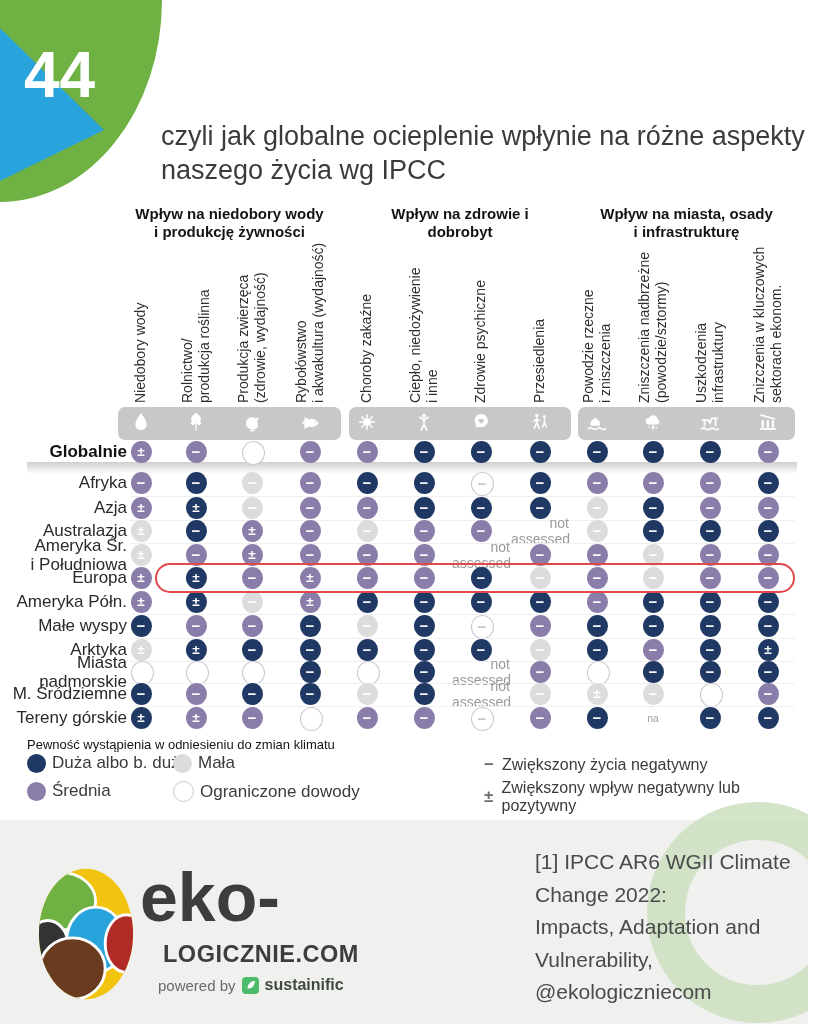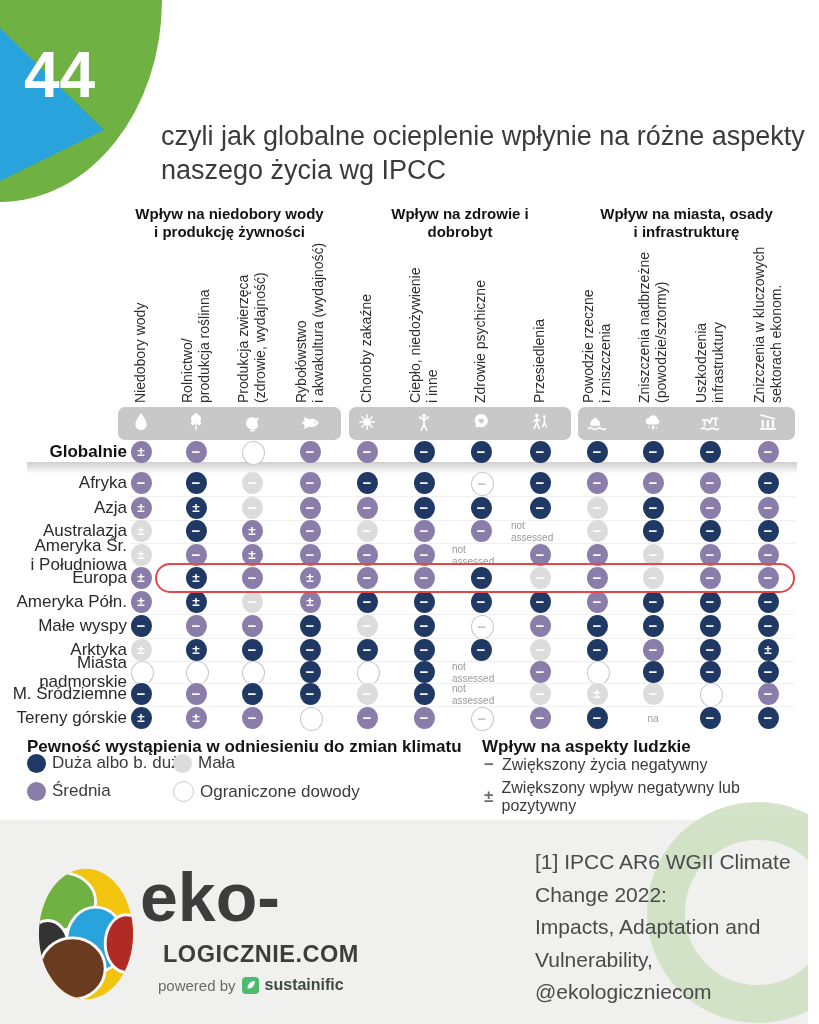--- a/index.html
+++ b/index.html
@@ -23,30 +23,30 @@
   .rowlabel.bold{font-weight:700;color:#111;}
   .cell{position:absolute;width:21px;height:22px;border-radius:50%;
         display:flex;align-items:center;justify-content:center;}
   .conf-H{background:#1f3864;}
   .conf-M{background:#8b7da9;}
   .conf-L{background:#dcdcdc;}
   .conf-E{background:#fff;border:1.5px solid #c9c9d2;}
   .sym{color:#fff;font-weight:700;font-size:15px;line-height:1;margin-top:-1px;}
   .sym.pm{font-size:13.5px;}
   .conf-E .sym{color:#c3c3cb;}
-  .na-note{position:absolute;width:58px;text-align:left;font-size:10px;line-height:1.15;
+  .na-note{position:absolute;width:58px;text-align:right;font-size:14px;line-height:1.15;
            color:#9a9a9a;transform:translate(-50%,-50%);}
   .na-small{position:absolute;font-size:10px;color:#9a9a9a;transform:translate(-50%,-50%);}
   .divider{position:absolute;left:27px;top:462px;width:770px;height:11px;
            background:linear-gradient(#c6c6c6,#fafafa);opacity:.85;}
   .rowline{position:absolute;left:130px;width:665px;height:1px;background:#f0f0f0;}
   .hl-box{position:absolute;left:155px;top:563px;width:640px;height:30px;
           border:2px solid #e2484b;border-radius:15px;box-sizing:border-box;z-index:3;}
   
-  .leg-title{position:absolute;font-size:17px;font-weight:700;color:#141414;}
+  .leg-title{position:absolute;font-size:13px;font-weight:400;color:#141414;}
   .leg-item{position:absolute;display:flex;align-items:center;gap:6px;font-size:17px;color:#3b3b3b;}
   .leg-dot{width:19px;height:19px;border-radius:50%;flex:0 0 auto;}
   .leg-sym{font-size:17px;font-weight:700;color:#6d6d6d;width:14px;text-align:center;}
   .leg-item.small{font-size:16px;}
   
   .footer{position:absolute;left:0;top:820px;width:819px;height:204px;background:#f0f0ef;}
   .ring{position:absolute;left:647px;top:802px;width:221px;height:221px;border-radius:50%;
         border:38px solid #cddfc0;box-sizing:border-box;opacity:.85;z-index:1;}
   .citation{position:absolute;left:535px;top:846px;width:280px;font-size:21px;line-height:1.55;
             color:#4a4a4a;white-space:pre-line;z-index:2;}
@@ -633,21 +633,20 @@
     </div>
   <div class="leg-item" style="left:27px;top:781px;">
     <span class="leg-dot conf-M"></span>
     <span>Średnia</span>
     </div>
   <div class="leg-item" style="left:173px;top:781px;">
     <span class="leg-dot conf-E"></span>
     <span>Ograniczone dowody</span>
     </div>
 
-  <div class="leg-title" style="left:482px;top:737px;">Wpływ na aspekty ludzkie</div>
   <div class="leg-item small" style="left:482px;top:755px;">
     <span class="leg-sym">−</span>
     <span>Zwiększony życia negatywny</span>
     </div>
   <div class="leg-item small" style="left:482px;top:779px;">
     <span class="leg-sym">±</span>
     <span>Zwiększony wpływ negatywny lub pozytywny</span>
     </div>
 
   <div class="footer"></div>

